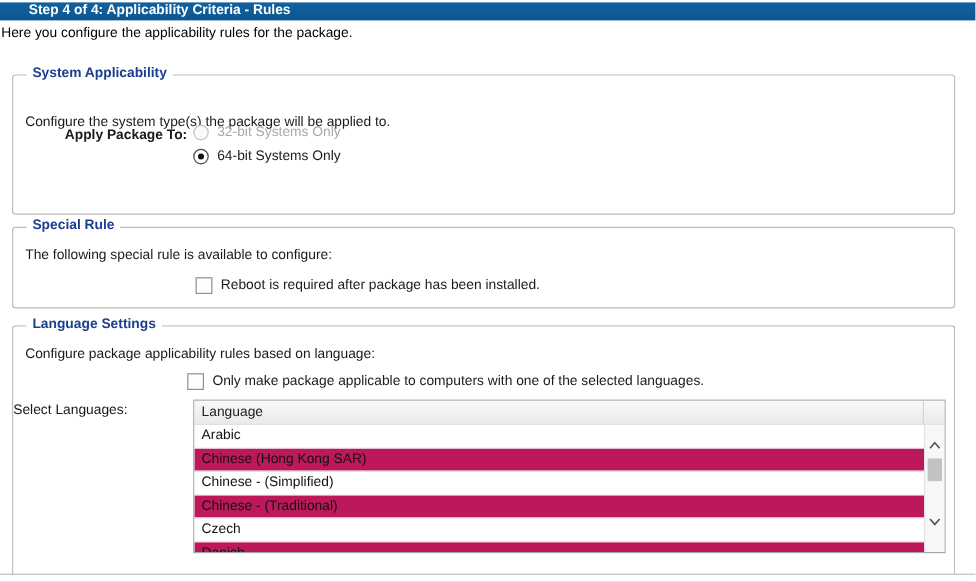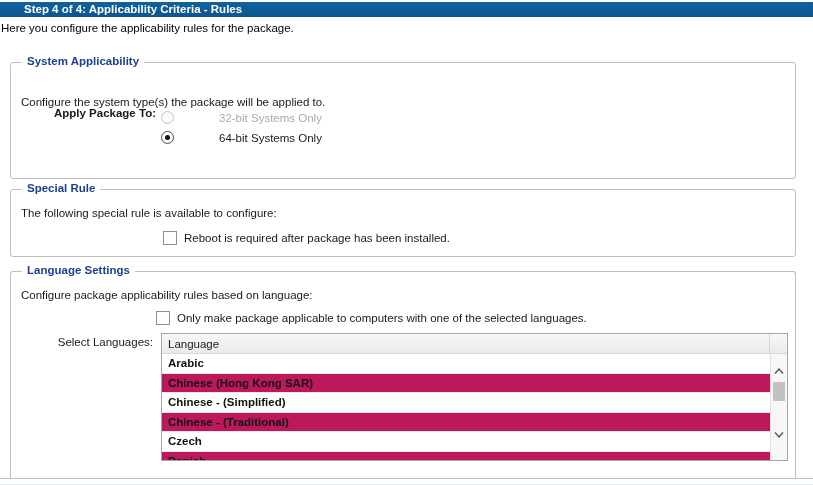--- a/index.html
+++ b/index.html
@@ -25,48 +25,48 @@
   }
   #box-system{top:62px;height:115px;}
   #box-special{top:189px;height:66px;}
   #box-language{top:271px;height:207px;}
   .desc{position:absolute;left:10px;white-space:nowrap;}
   #box-system .desc{top:14px;margin-top:19px;}
   #box-special .desc{top:17px;}
   #box-language .desc{top:17px;}
   .apply-label{position:absolute;left:10px;top:44px;width:135px;text-align:right;font-weight:bold;}
   .radio-col{position:absolute;left:150px;top:41px;}
-  .radio-row{display:flex;align-items:flex-end;height:20px;gap:38px;}
+  .radio-row{display:flex;align-items:flex-start;height:20px;}
   .radio{
     width:11px;height:11px;border-radius:50%;border:1px solid #4a4a4a;background:#fff;
     display:inline-flex;align-items:center;justify-content:center;flex:0 0 auto;
   }
   .radio.disabled{border-color:#c3c3c3;background:#fbfbfb;}
   .radio .dot{width:5px;height:5px;border-radius:50%;background:#111;}
   .radio-label{margin-left:7px;white-space:nowrap;}
   .disabled-text{color:#a8a8a8;}
   .check-row{position:absolute;display:flex;align-items:center;}
   #box-special .check-row{left:152px;top:41px;}
   #box-language .check-row{left:145px;top:39px;}
   .checkbox{
     width:12px;height:12px;border:1px solid #8f8f8f;background:#fdfdfd;flex:0 0 auto;
   }
   .check-label{margin-left:7px;white-space:nowrap;}
-  .select-label{position:absolute;left:0;top:64px;width:142px;text-align:right;}
+  .select-label{position:absolute;left:0;top:64px;width:142px;text-align:left;}
   .listbox{
     position:absolute;left:150px;top:61px;width:627px;height:128px;
     border:1px solid #a5a5a5;background:#fff;box-sizing:border-box;
   }
   .list-header{
     position:absolute;top:0;left:0;right:0;height:20px;
     background:linear-gradient(#f8f8f8,#eaeaea);border-bottom:1px solid #d9d9d9;
     line-height:20px;padding-left:6px;color:#222;box-sizing:border-box;
   }
   .header-sep{position:absolute;top:0;right:17px;width:1px;height:20px;background:#d5d5d5;}
-  .list-rows{position:absolute;top:20px;left:0;right:17px;bottom:0;overflow:hidden;font-weight:bold;}
+  .list-rows{position:absolute;top:20px;left:0;right:17px;bottom:0;overflow:hidden;}
   .lang-row{
     height:19.5px;line-height:19px;padding-left:6px;background:#ffffff;
     border-bottom:1px solid #e9e9e9;box-sizing:border-box;white-space:nowrap;color:#111;
   }
   .lang-row.alt{background:#be185d;}
   .scrollbar{
     position:absolute;top:20px;right:0;bottom:0;width:17px;
     background:#f7f7f7;border-left:1px solid #e2e2e2;box-sizing:border-box;
   }
   .sb-up,.sb-down{position:absolute;left:3px;width:10px;height:8px;}

